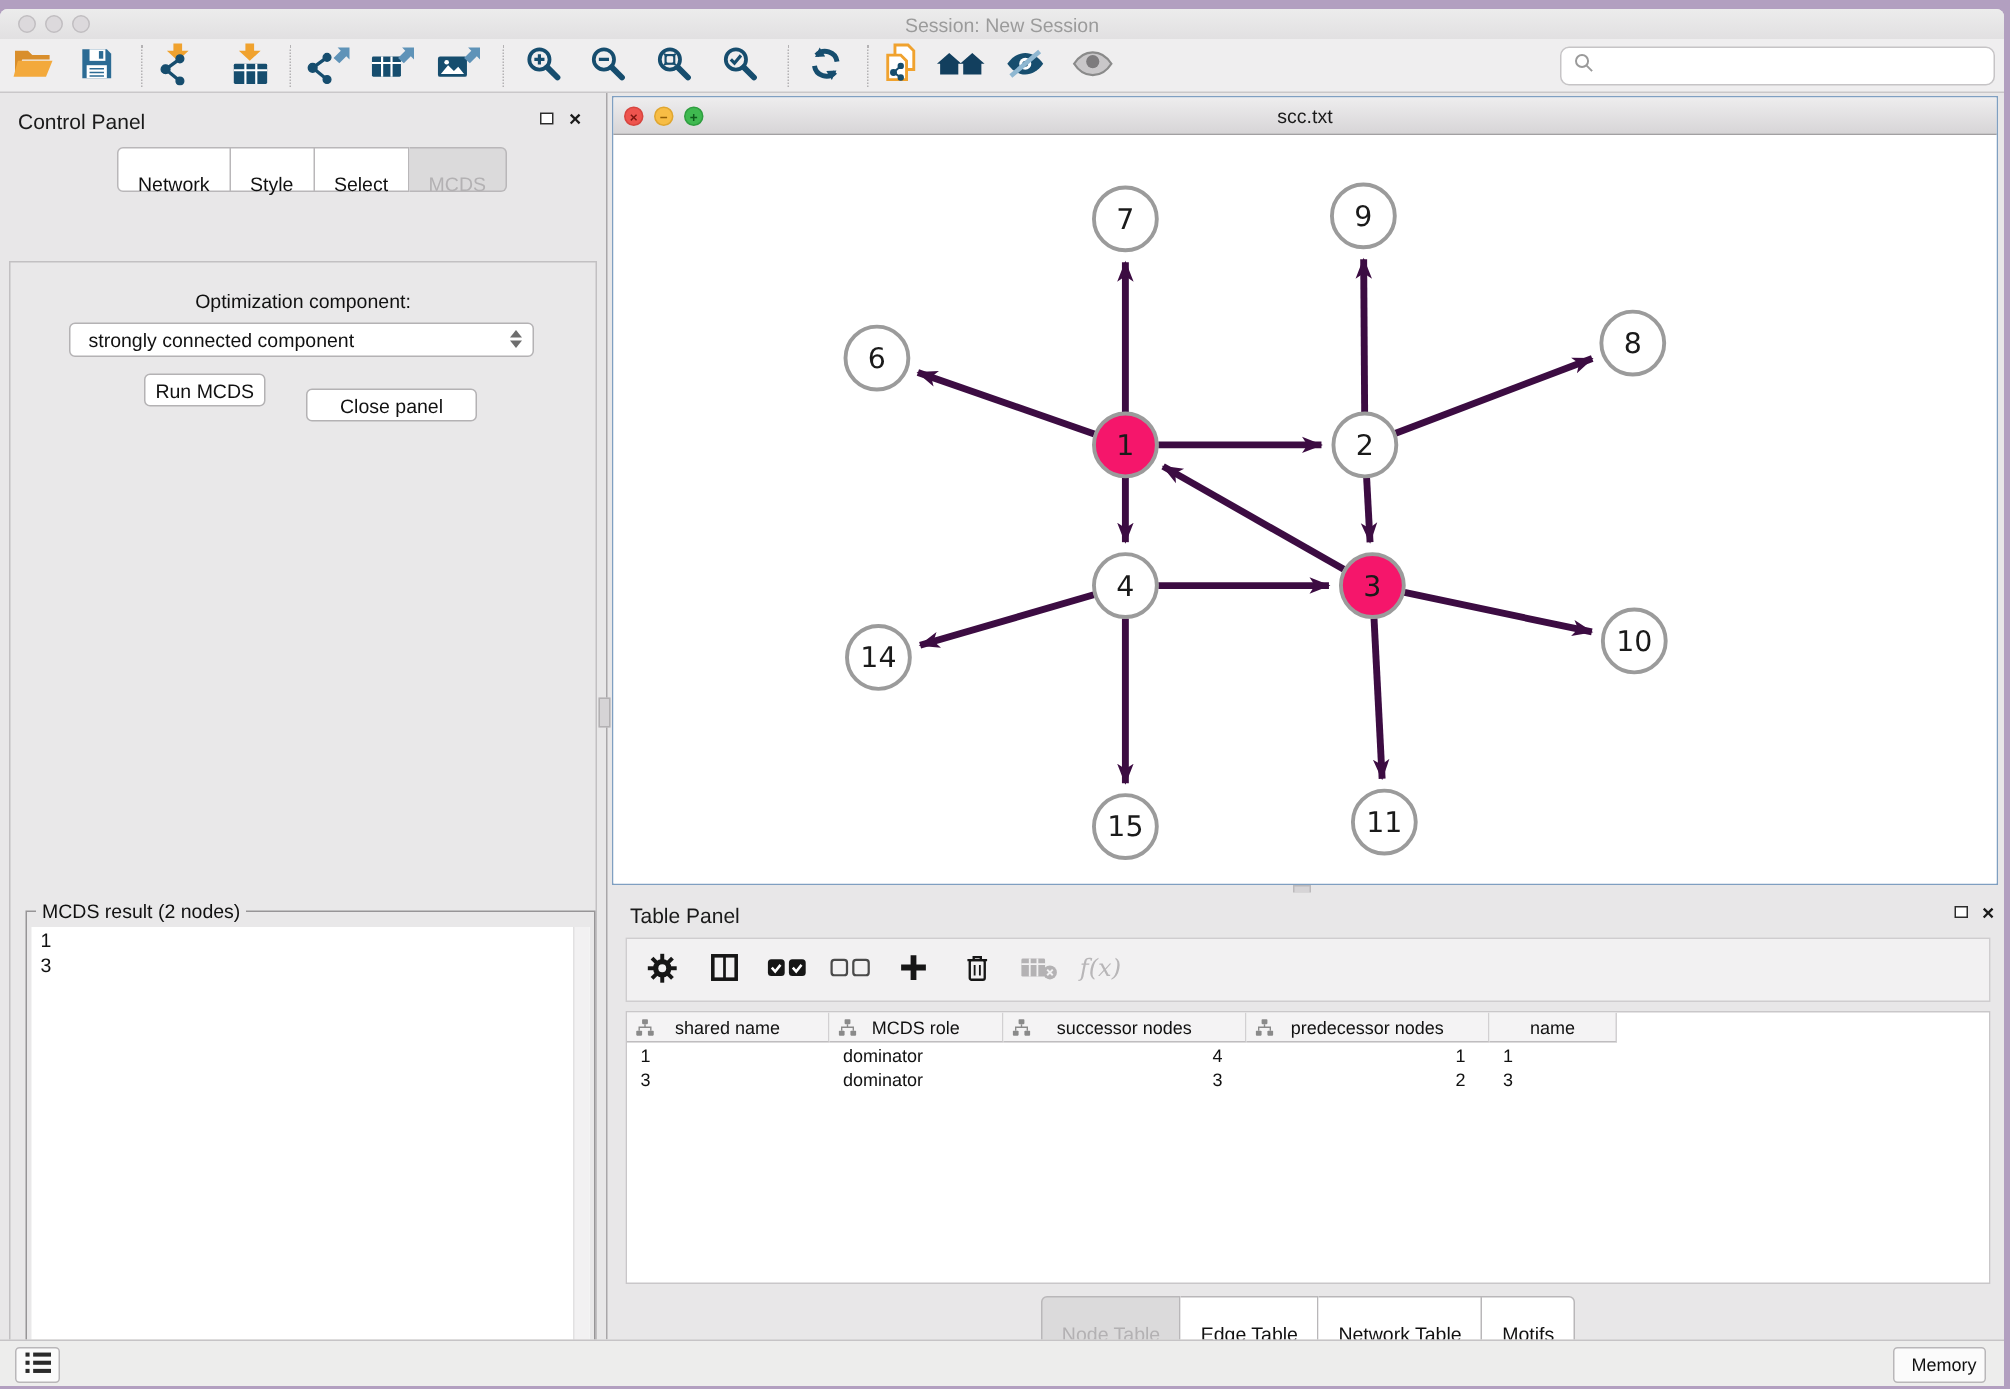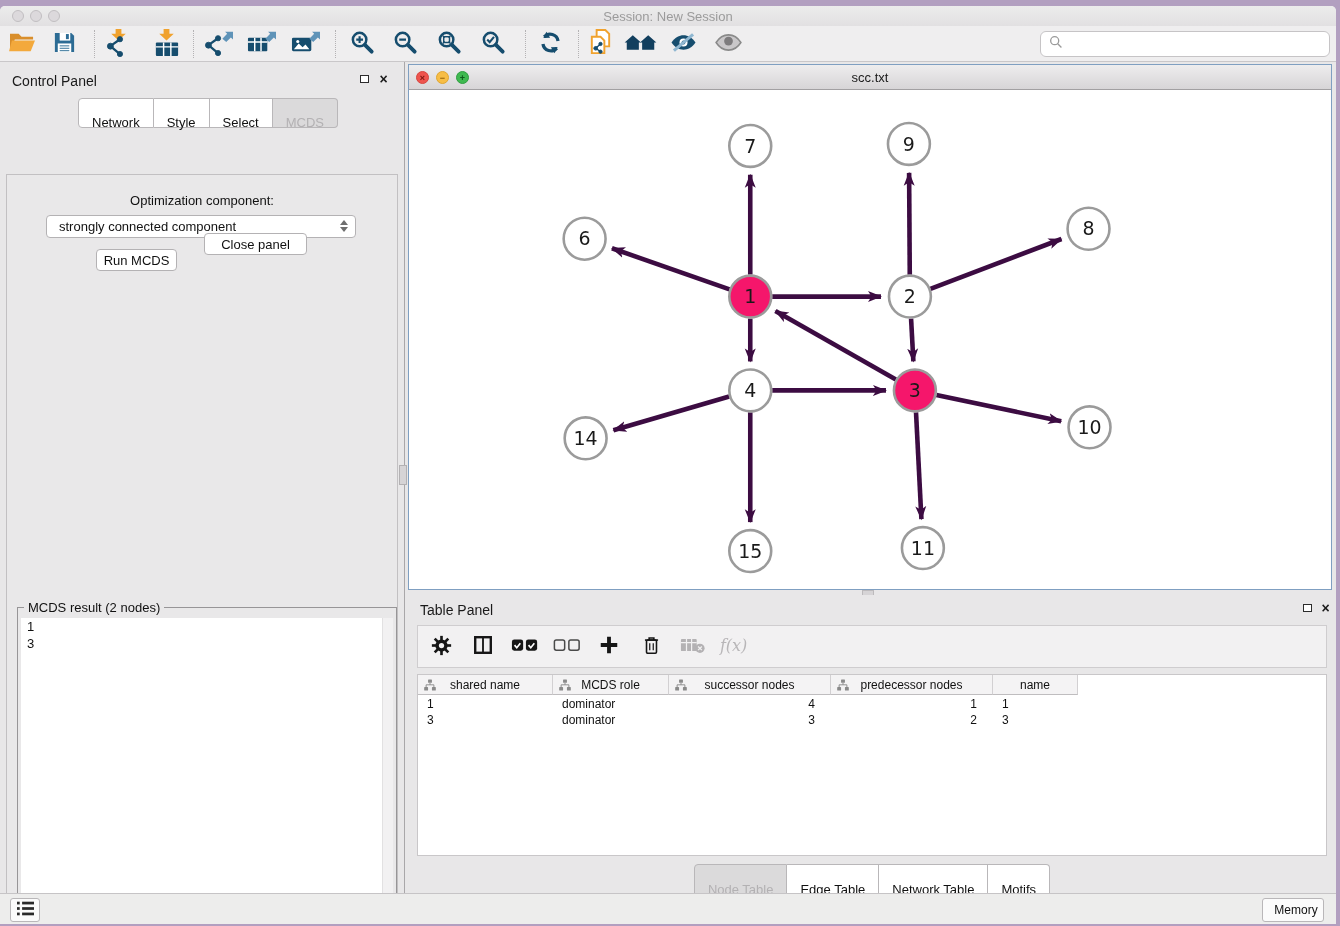--- a/index.html
+++ b/index.html
@@ -281,21 +281,21 @@
       <div class="cp-frame">
         <div class="opt-label">Optimization component:</div>
         <div class="select">
           <span>strongly connected component</span>
           <span class="stepper">
               <i class="up"></i>
               <i class="dn"></i>
             </span>
         </div>
         <button class="mac-btn" style="left:89px; top:74px; width:81px">Run MCDS</button>
-        <button class="mac-btn" style="left:197px; top:58px; width:103px">Close panel</button>
+        <button class="mac-btn" style="left:197px; top:84px; width:114px">Close panel</button>
 
         <div class="result-box">
           <div class="result-legend">MCDS result (2 nodes)</div>
           <div class="result-area" id="result-lines">
             <div class="line">1</div>
               <div class="line">3</div>
               <div class="result-scroll"></div>
           </div>
         </div>
       </div>

